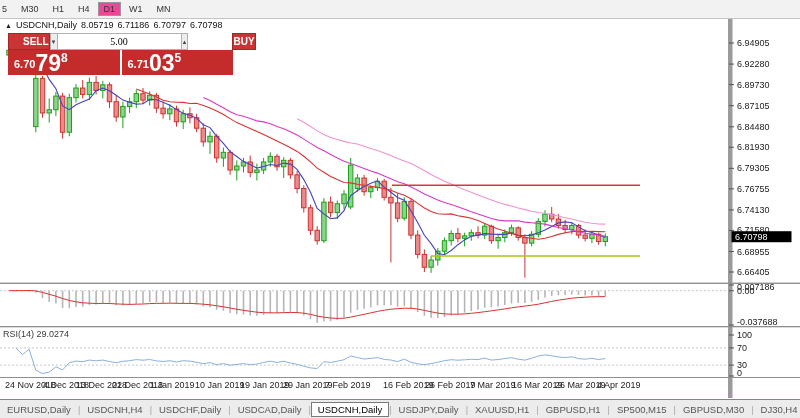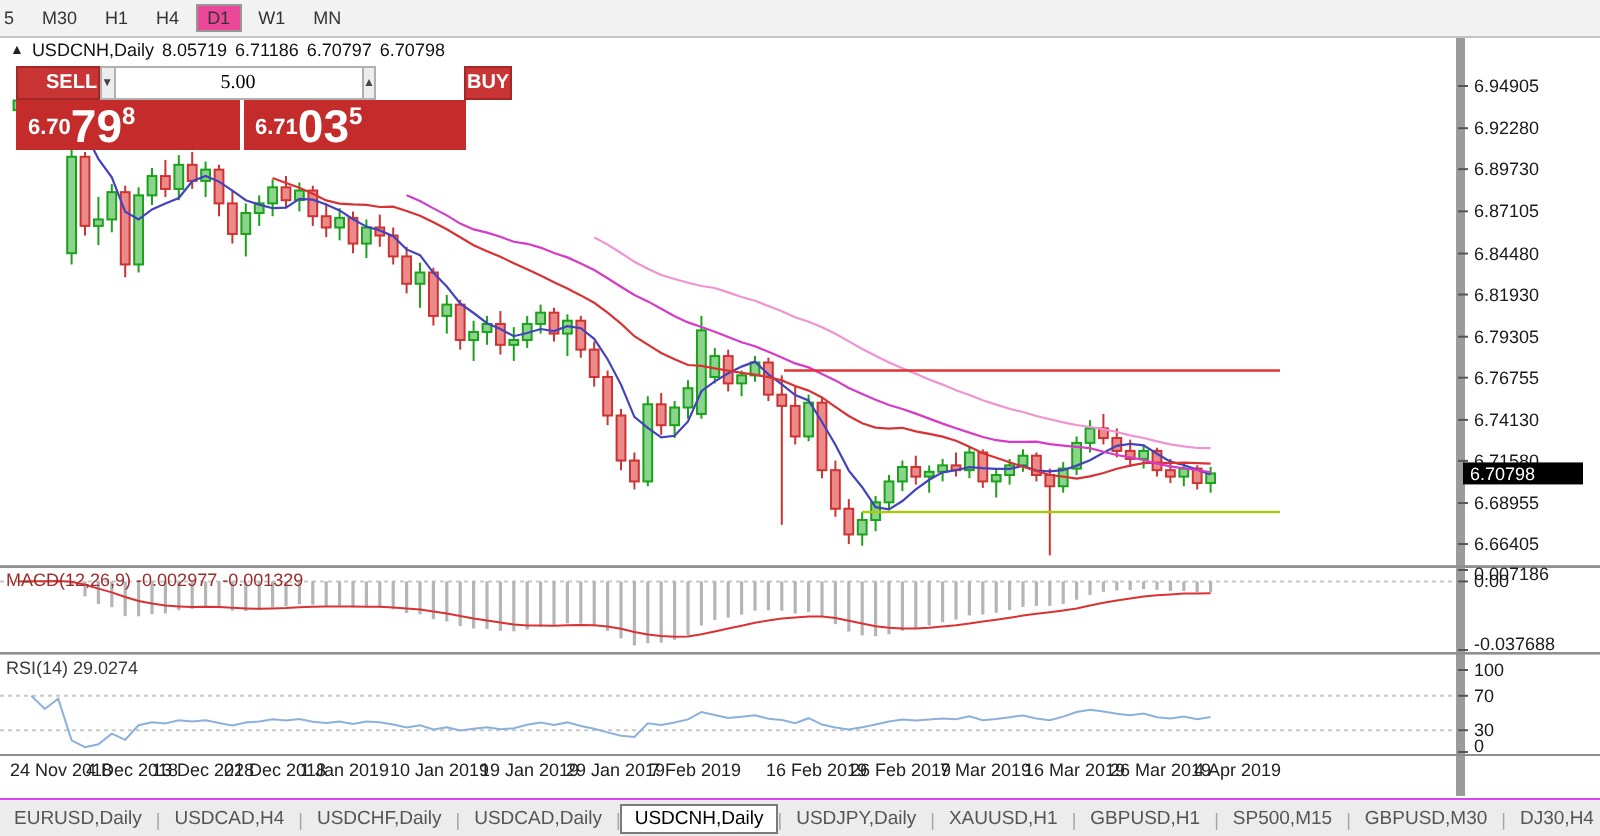--- a/index.html
+++ b/index.html
@@ -430,33 +430,29 @@
         <span class="pp-sup">8</span>
       </div>
       <div class="price-panel buy">
         <span class="pp-small">6.71</span>
         <span class="pp-big">03</span>
         <span class="pp-sup">5</span>
       </div>
     </div>
   </div>
 
-  <div class="macd-label">
-    <span>MACD(12,26,9)</span>
-    <span>-0.002977 -0.001329</span>
-  </div>
   <div class="rsi-label">
     <span>RSI(14)</span>
     <span>29.0274</span>
   </div>
 
   <div class="tabbar" id="tab-bar">
       <div class="tab">EURUSD,Daily</div>
       <span class="tab-sep">|</span>
-      <div class="tab">USDCAD,H4</div>
+      <div class="tab">USDCNH,H4</div>
       <span class="tab-sep">|</span>
       <div class="tab">USDCHF,Daily</div>
       <span class="tab-sep">|</span>
       <div class="tab">USDCAD,Daily</div>
       <span class="tab-sep">|</span>
       <div class="tab active">USDCNH,Daily</div>
       <span class="tab-sep">|</span>
       <div class="tab">USDJPY,Daily</div>
       <span class="tab-sep">|</span>
       <div class="tab">XAUUSD,H1</div>

